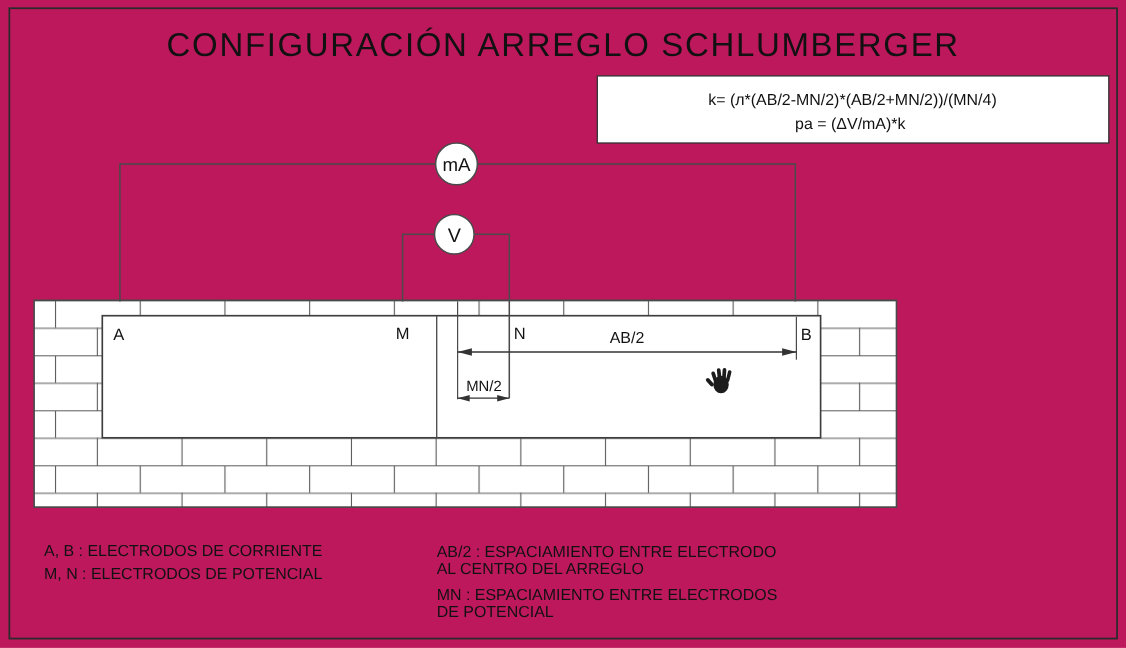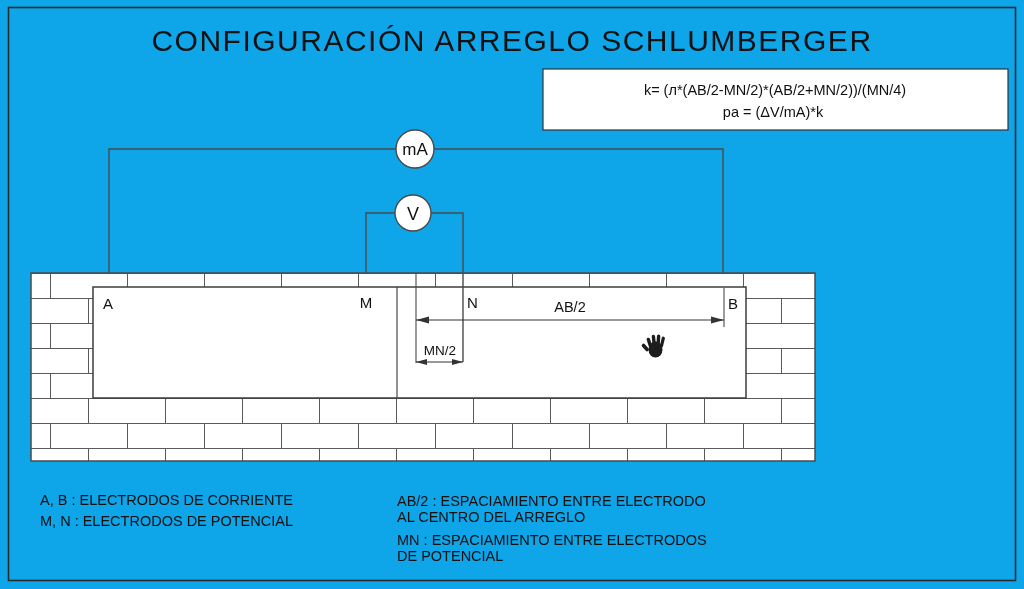--- a/index.html
+++ b/index.html
@@ -1,20 +1,20 @@
 <!DOCTYPE html>
 <html><head>
 <meta charset="utf-8">
 <style>
   html, body { margin: 0; padding: 0; background: #ffffff; }
   .page {
     position: relative;
     width: 1024px;
     height: 589px;
-    background: #0ea5e9;
+    background: #be185d;
     font-family: "Liberation Sans", sans-serif;
   }
   svg text {
     font-family: "Liberation Sans", sans-serif;
     fill: #111111;
   }
   .title-text { font-size: 30px; letter-spacing: 1.5px; }
   .formula-text { font-size: 14.5px; }
   .meter-text { font-size: 17px; }
   .meter-text-v { font-size: 18px; }

